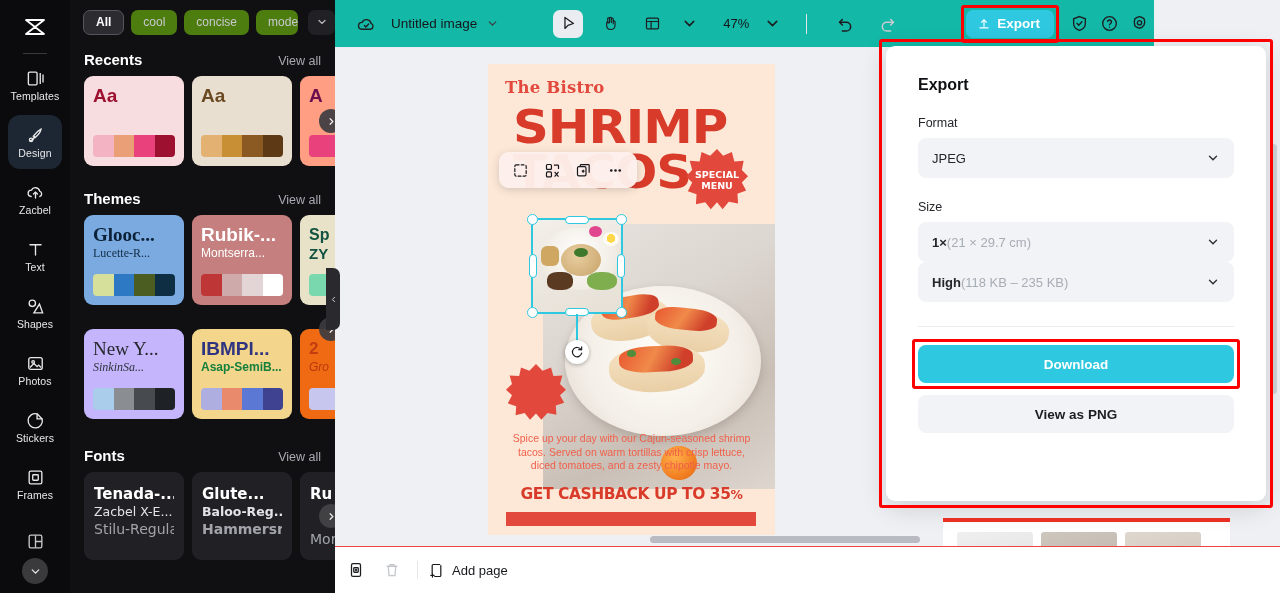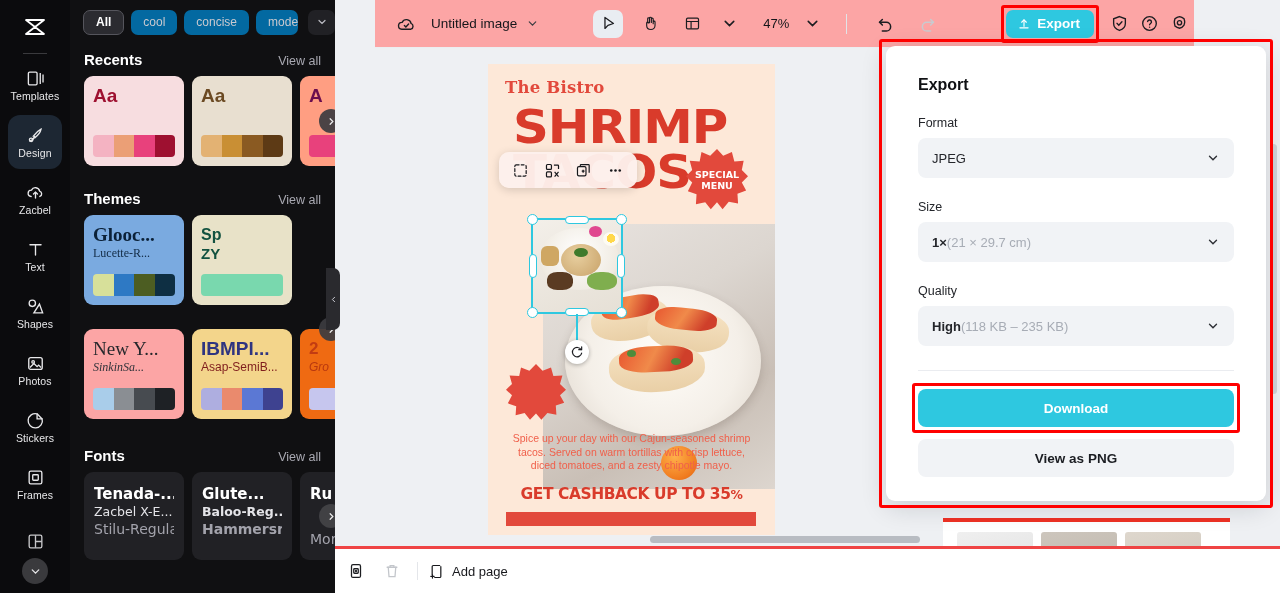--- a/index.html
+++ b/index.html
@@ -39,21 +39,21 @@
   
   #panel {
     position: absolute; left: 70px; top: 0; width: 265px; height: 593px;
     background: #101012; overflow: hidden;
   }
   #chips {
     display: flex; gap: 7px; align-items: center; padding: 9px 0 8px 13px;
     height: 43px;
   }
   .chip {
-    height: 25px; padding: 0 12px; border-radius: 7px; background: #0369a1;
+    height: 25px; padding: 0 12px; border-radius: 7px; background: #4d7c0f;
     color: #c9c9cf; font-size: 12px; display: flex; align-items: center;
     white-space: nowrap; cursor: pointer;
   }
   .chip.active { background: #2b2b30; color: #fff; font-weight: bold; border: 1px solid #55555c; }
   .chip.clip { max-width: 46px; overflow: hidden; }
   .chip-caret {
     min-width: 27px; width: 27px; height: 25px; border-radius: 7px; background: #212125;
     display: flex; align-items: center; justify-content: center; color: #bdbdc4; cursor: pointer;
     margin-left: 3px;
   }
@@ -92,21 +92,21 @@
   #panel-collapse {
     position: absolute; left: 326px; top: 268px; width: 14px; height: 62px;
     background: #2a2a2e; border-radius: 0 7px 7px 0; display: flex; align-items: center; justify-content: center;
     color: #cfcfd6; z-index: 30; cursor: pointer;
   }
   #panel-collapse svg { width: 9px; height: 9px; }
 
   
   #topbar {
     position: absolute; left: 335px; top: 0; width: 819px; height: 48px;
-    background: #fca5a5; display: flex; align-items: center; border-bottom: 1px solid #eceef1; margin-left: 40px;
+    background: #14b8a6; display: flex; align-items: center; border-bottom: 1px solid #eceef1;
   }
   .tb-cloud { margin-left: 21px; color: #1e1f22; display: flex; align-items: center; }
   .tb-cloud svg { width: 21px; height: 21px; }
   .tb-title { margin-left: 14px; font-size: 13.5px; color: #15161a; }
   .tb-titlecaret { margin-left: 9px; color: #3c3d42; display: flex; align-items: center; cursor: pointer; }
   .tb-titlecaret svg { width: 13px; height: 13px; }
 
   .tb-center { margin-left: auto; display: flex; align-items: center; gap: 12px; }
   .tb-btn {
     width: 30px; height: 28px; border-radius: 7px; display: flex; align-items: center; justify-content: center;
@@ -257,21 +257,21 @@
   }
   #download-hl { left: -6px; top: -6px; right: -6px; bottom: -6px; }
   #copy-png-btn {
     height: 38px; margin-top: 12px; border-radius: 8px; background: #f1f3f6; color: #1b1d22;
     font-size: 13.5px; font-weight: bold; display: flex; align-items: center; justify-content: center; cursor: pointer;
   }
 
   
   #bottombar {
     position: absolute; left: 335px; top: 546px; width: 945px; height: 47px;
-    background: #fff; display: flex; align-items: center; border-top: 3px solid #ef4444;
+    background: #fff; display: flex; align-items: center; border-top: 1px solid #ef4444;
   }
   .bb-ico { width: 30px; height: 30px; display: flex; align-items: center; justify-content: center; color: #1c1d21; cursor: pointer; margin-left: 6px; }
   .bb-ico svg { width: 18px; height: 18px; }
   .bb-ico.dis { color: #c3c6cb; }
   .bb-sep { width: 1px; height: 18px; background: #e4e6ea; margin: 0 10px; }
   #addpage { display: flex; align-items: center; gap: 7px; cursor: pointer; color: #17181c; }
   #addpage svg { width: 17px; height: 17px; }
   #addpage span { font-size: 13px; }
   .bb-right { margin-left: auto; display: flex; align-items: center; padding-right: 14px; }
   .pg-nav { width: 26px; height: 26px; display: flex; align-items: center; justify-content: center; color: #a8acb3; cursor: pointer; }
@@ -457,47 +457,59 @@
           <div class="ct1" style="color:#0b2138; font-family:'Liberation Serif',serif">Glooc...</div>
           <div class="ct2" style="color:#122b45; font-family:'Liberation Serif',serif">Lucette-R...</div>
         </div>
         <div class="swatches">
             <i style="background:#d7e09a"></i>
             <i style="background:#2e79c4"></i>
             <i style="background:#4c5d22"></i>
             <i style="background:#0e2f43"></i>
           </div>
       </div>
+      <div class="card" style="background:#c57f7f">
+        <div class="ctxt">
+          <div class="ct1" style="color:#fff">Rubik-...</div>
+          <div class="ct2" style="color:#fff">Montserra...</div>
+        </div>
+        <div class="swatches">
+            <i style="background:#bf3636"></i>
+            <i style="background:#cfaaaa"></i>
+            <i style="background:#e3d5d5"></i>
+            <i style="background:#ffffff"></i>
+          </div>
+      </div>
       <div class="card" style="background:#e8e2c8">
         <div class="ctxt">
           <div class="ct1" style="color:#125240; font-size:16px">Sp</div>
           <div class="ct2" style="color:#125240; font-size:15px; font-weight:bold">ZY</div>
         </div>
         <div class="swatches">
             <i style="background:#79d8ae"></i>
           </div>
       </div>
     </div>
     <div class="row" style="margin-top:8px">
-      <div class="card" style="background:#fca5a5">
+      <div class="card" style="background:#c4b5fd">
         <div class="ctxt">
           <div class="ct1" style="color:#26282c; font-family:'Liberation Serif',serif; font-weight:normal">New Y...</div>
           <div class="ct2" style="color:#30333a; font-family:'Liberation Serif',serif; font-style:italic">SinkinSa...</div>
         </div>
         <div class="swatches">
             <i style="background:#a9cdea"></i>
             <i style="background:#8a8e93"></i>
             <i style="background:#474b50"></i>
             <i style="background:#1e2125"></i>
           </div>
       </div>
       <div class="card" style="background:#f3d58b">
         <div class="ctxt">
           <div class="ct1" style="color:#2f3480">IBMPl...</div>
-          <div class="ct2" style="color:#7f1d1d; font-weight:normal">Asap-SemiB...</div>
+          <div class="ct2" style="color:#15803d; font-weight:bold">Asap-SemiB...</div>
         </div>
         <div class="swatches">
             <i style="background:#aeaee0"></i>
             <i style="background:#ea8a6d"></i>
             <i style="background:#5b78d4"></i>
             <i style="background:#3e4290"></i>
           </div>
       </div>
       <div class="card" style="background:#ef6a12">
         <div class="ctxt">
@@ -762,21 +774,20 @@
     <div class="ep-select">
       <span class="sv">1×</span>
       <span class="sub">(21 × 29.7 cm)</span>
       <span class="cv">
         <svg viewBox="0 0 24 24" fill="none" stroke="currentColor" stroke-width="2.3" stroke-linecap="round">
             <path d="M6 9l6 6 6-6"></path>
           </svg>
       </span>
     </div>
 
-    <div class="ep-label">Quality</div>
     <div class="ep-select">
       <span class="sv">High</span>
       <span class="sub">(118 KB – 235 KB)</span>
       <span class="cv">
         <svg viewBox="0 0 24 24" fill="none" stroke="currentColor" stroke-width="2.3" stroke-linecap="round">
             <path d="M6 9l6 6 6-6"></path>
           </svg>
       </span>
     </div>
 

